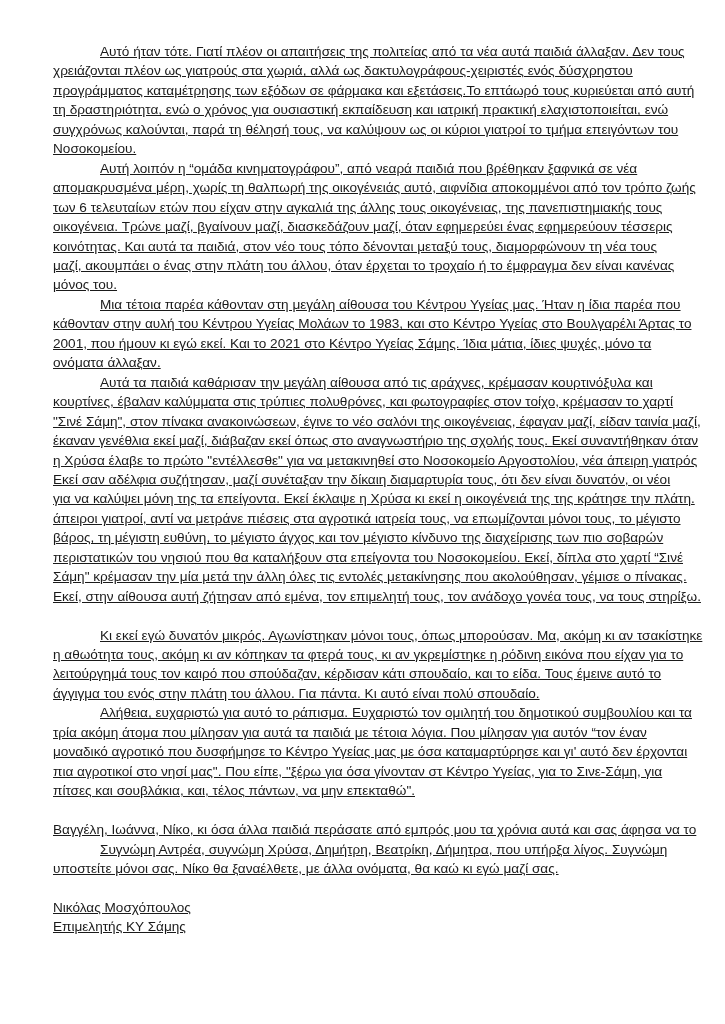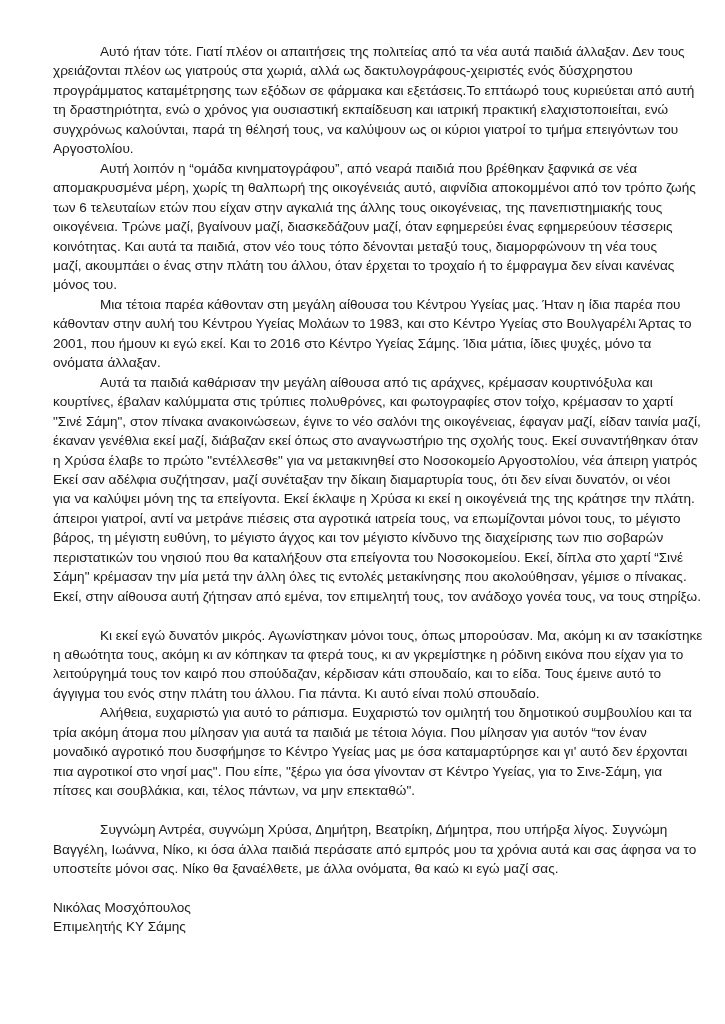--- a/index.html
+++ b/index.html
@@ -1,55 +1,55 @@
 <!DOCTYPE html>
 <html><head>
 <meta charset="utf-8">
 <style>
   html, body { margin: 0; padding: 0; background: #ffffff; }
   body { width: 725px; height: 1024px; position: relative; overflow: hidden; }
   .page {
     position: absolute; left: 53px; top: 42px; width: 640px;
     font-family: "Liberation Sans", sans-serif;
-    font-size: 13.6px; line-height: 19.45px; color: #1a1a1a;
+    font-size: 13.6px; line-height: 19.45px; color: #1a1a1a; text-decoration: underline;
   }
   .para { margin: 0; }
   .line { display: block; white-space: nowrap; }
   .indent { padding-left: 47px; }
   .blank { display: block; height: 19.45px; }
   .sig { margin: 0; }
 </style>
 </head>
 <body>
 
 <div class="page">
 
   <p class="para">
     <span class="line indent">Αυτό ήταν τότε. Γιατί πλέον οι απαιτήσεις της πολιτείας από τα νέα αυτά παιδιά άλλαξαν. Δεν τους</span>
     <span class="line">χρειάζονται πλέον ως γιατρούς στα χωριά, αλλά ως δακτυλογράφους-χειριστές ενός δύσχρηστου</span>
     <span class="line">προγράμματος καταμέτρησης των εξόδων σε φάρμακα και εξετάσεις.Το επτάωρό τους κυριεύεται από αυτή</span>
     <span class="line">τη δραστηριότητα, ενώ ο χρόνος για ουσιαστική εκπαίδευση και ιατρική πρακτική ελαχιστοποιείται, ενώ</span>
     <span class="line">συγχρόνως καλούνται, παρά τη θέλησή τους, να καλύψουν ως οι κύριοι γιατροί το τμήμα επειγόντων του</span>
-    <span class="line">Αργοστολίου.</span>
+    <span class="line">Νοσοκομείου.</span>
   </p>
 
   <p class="para">
     <span class="line indent">Αυτή λοιπόν η “ομάδα κινηματογράφου”, από νεαρά παιδιά που βρέθηκαν ξαφνικά σε νέα</span>
     <span class="line">απομακρυσμένα μέρη, χωρίς τη θαλπωρή της οικογένειάς αυτό, αιφνίδια αποκομμένοι από τον τρόπο ζωής</span>
     <span class="line">των 6 τελευταίων ετών που είχαν στην αγκαλιά της άλλης τους οικογένειας, της πανεπιστημιακής τους</span>
     <span class="line">οικογένεια. Τρώνε μαζί, βγαίνουν μαζί, διασκεδάζουν μαζί, όταν εφημερεύει ένας  εφημερεύουν τέσσερις</span>
     <span class="line">κοινότητας. Και αυτά τα παιδιά, στον νέο τους τόπο δένονται μεταξύ τους, διαμορφώνουν τη νέα τους</span>
     <span class="line">μαζί, ακουμπάει ο ένας στην πλάτη του άλλου, όταν έρχεται το τροχαίο ή το έμφραγμα δεν είναι κανένας</span>
     <span class="line">μόνος του.</span>
   </p>
 
   <p class="para">
     <span class="line indent">Μια τέτοια παρέα κάθονταν στη μεγάλη αίθουσα του Κέντρου Υγείας μας. Ήταν η ίδια παρέα που</span>
     <span class="line">κάθονταν στην αυλή του Κέντρου Υγείας Μολάων το 1983, και στο Κέντρο Υγείας στο Βουλγαρέλι Άρτας το</span>
-    <span class="line">2001, που ήμουν κι εγώ εκεί. Και το 2016 στο Κέντρο Υγείας Σάμης. Ίδια μάτια, ίδιες ψυχές, μόνο τα</span>
+    <span class="line">2001, που ήμουν κι εγώ εκεί. Και το 2021 στο Κέντρο Υγείας Σάμης. Ίδια μάτια, ίδιες ψυχές, μόνο τα</span>
     <span class="line">ονόματα άλλαξαν.</span>
   </p>
 
   <p class="para">
     <span class="line indent"> Αυτά τα παιδιά καθάρισαν την μεγάλη αίθουσα από τις αράχνες, κρέμασαν κουρτινόξυλα και</span>
     <span class="line">κουρτίνες, έβαλαν καλύμματα στις τρύπιες πολυθρόνες, και φωτογραφίες στον τοίχο, κρέμασαν το χαρτί</span>
     <span class="line">"Σινέ Σάμη", στον πίνακα ανακοινώσεων, έγινε το νέο σαλόνι της οικογένειας, έφαγαν μαζί, είδαν ταινία μαζί,</span>
     <span class="line">έκαναν γενέθλια εκεί μαζί, διάβαζαν εκεί όπως στο αναγνωστήριο της σχολής τους. Εκεί συναντήθηκαν όταν</span>
     <span class="line">η Χρύσα έλαβε το πρώτο "εντέλλεσθε" για να μετακινηθεί στο Νοσοκομείο Αργοστολίου, νέα άπειρη γιατρός</span>
     <span class="line">Εκεί σαν αδέλφια συζήτησαν, μαζί συνέταξαν την δίκαιη διαμαρτυρία τους, ότι δεν είναι δυνατόν, οι νέοι</span>
@@ -74,22 +74,22 @@
     <span class="line indent">Αλήθεια, ευχαριστώ για αυτό το ράπισμα. Ευχαριστώ τον ομιλητή του δημοτικού συμβουλίου και τα</span>
     <span class="line">τρία ακόμη άτομα που μίλησαν για αυτά τα παιδιά με τέτοια λόγια. Που μίλησαν για αυτόν “τον έναν</span>
     <span class="line">μοναδικό αγροτικό που δυσφήμησε το Κέντρο Υγείας μας με όσα καταμαρτύρησε και γι' αυτό δεν έρχονται</span>
     <span class="line">πια αγροτικοί στο νησί μας". Που είπε, "ξέρω για όσα γίνονταν στ Κέντρο Υγείας, για το Σινε-Σάμη, για</span>
     <span class="line">πίτσες και σουβλάκια, και, τέλος πάντων, να μην επεκταθώ".</span>
   </p>
 
   <span class="blank"></span>
 
   <p class="para">
+    <span class="line">Βαγγέλη, Ιωάννα, Νίκο, κι όσα άλλα παιδιά περάσατε από εμπρός μου τα χρόνια αυτά και σας άφησα να το</span>
     <span class="line indent">Συγνώμη Αντρέα, συγνώμη Χρύσα, Δημήτρη, Βεατρίκη, Δήμητρα, που υπήρξα λίγος. Συγνώμη</span>
-    <span class="line">Βαγγέλη, Ιωάννα, Νίκο, κι όσα άλλα παιδιά περάσατε από εμπρός μου τα χρόνια αυτά και σας άφησα να το</span>
     <span class="line">υποστείτε μόνοι σας. Νίκο θα ξαναέλθετε, με άλλα ονόματα, θα καώ κι εγώ μαζί σας.</span>
   </p>
 
   <span class="blank"></span>
 
   <div class="sig">
     <span class="line">Νικόλας Μοσχόπουλος</span>
     <span class="line">Επιμελητής ΚΥ Σάμης</span>
   </div>
 

